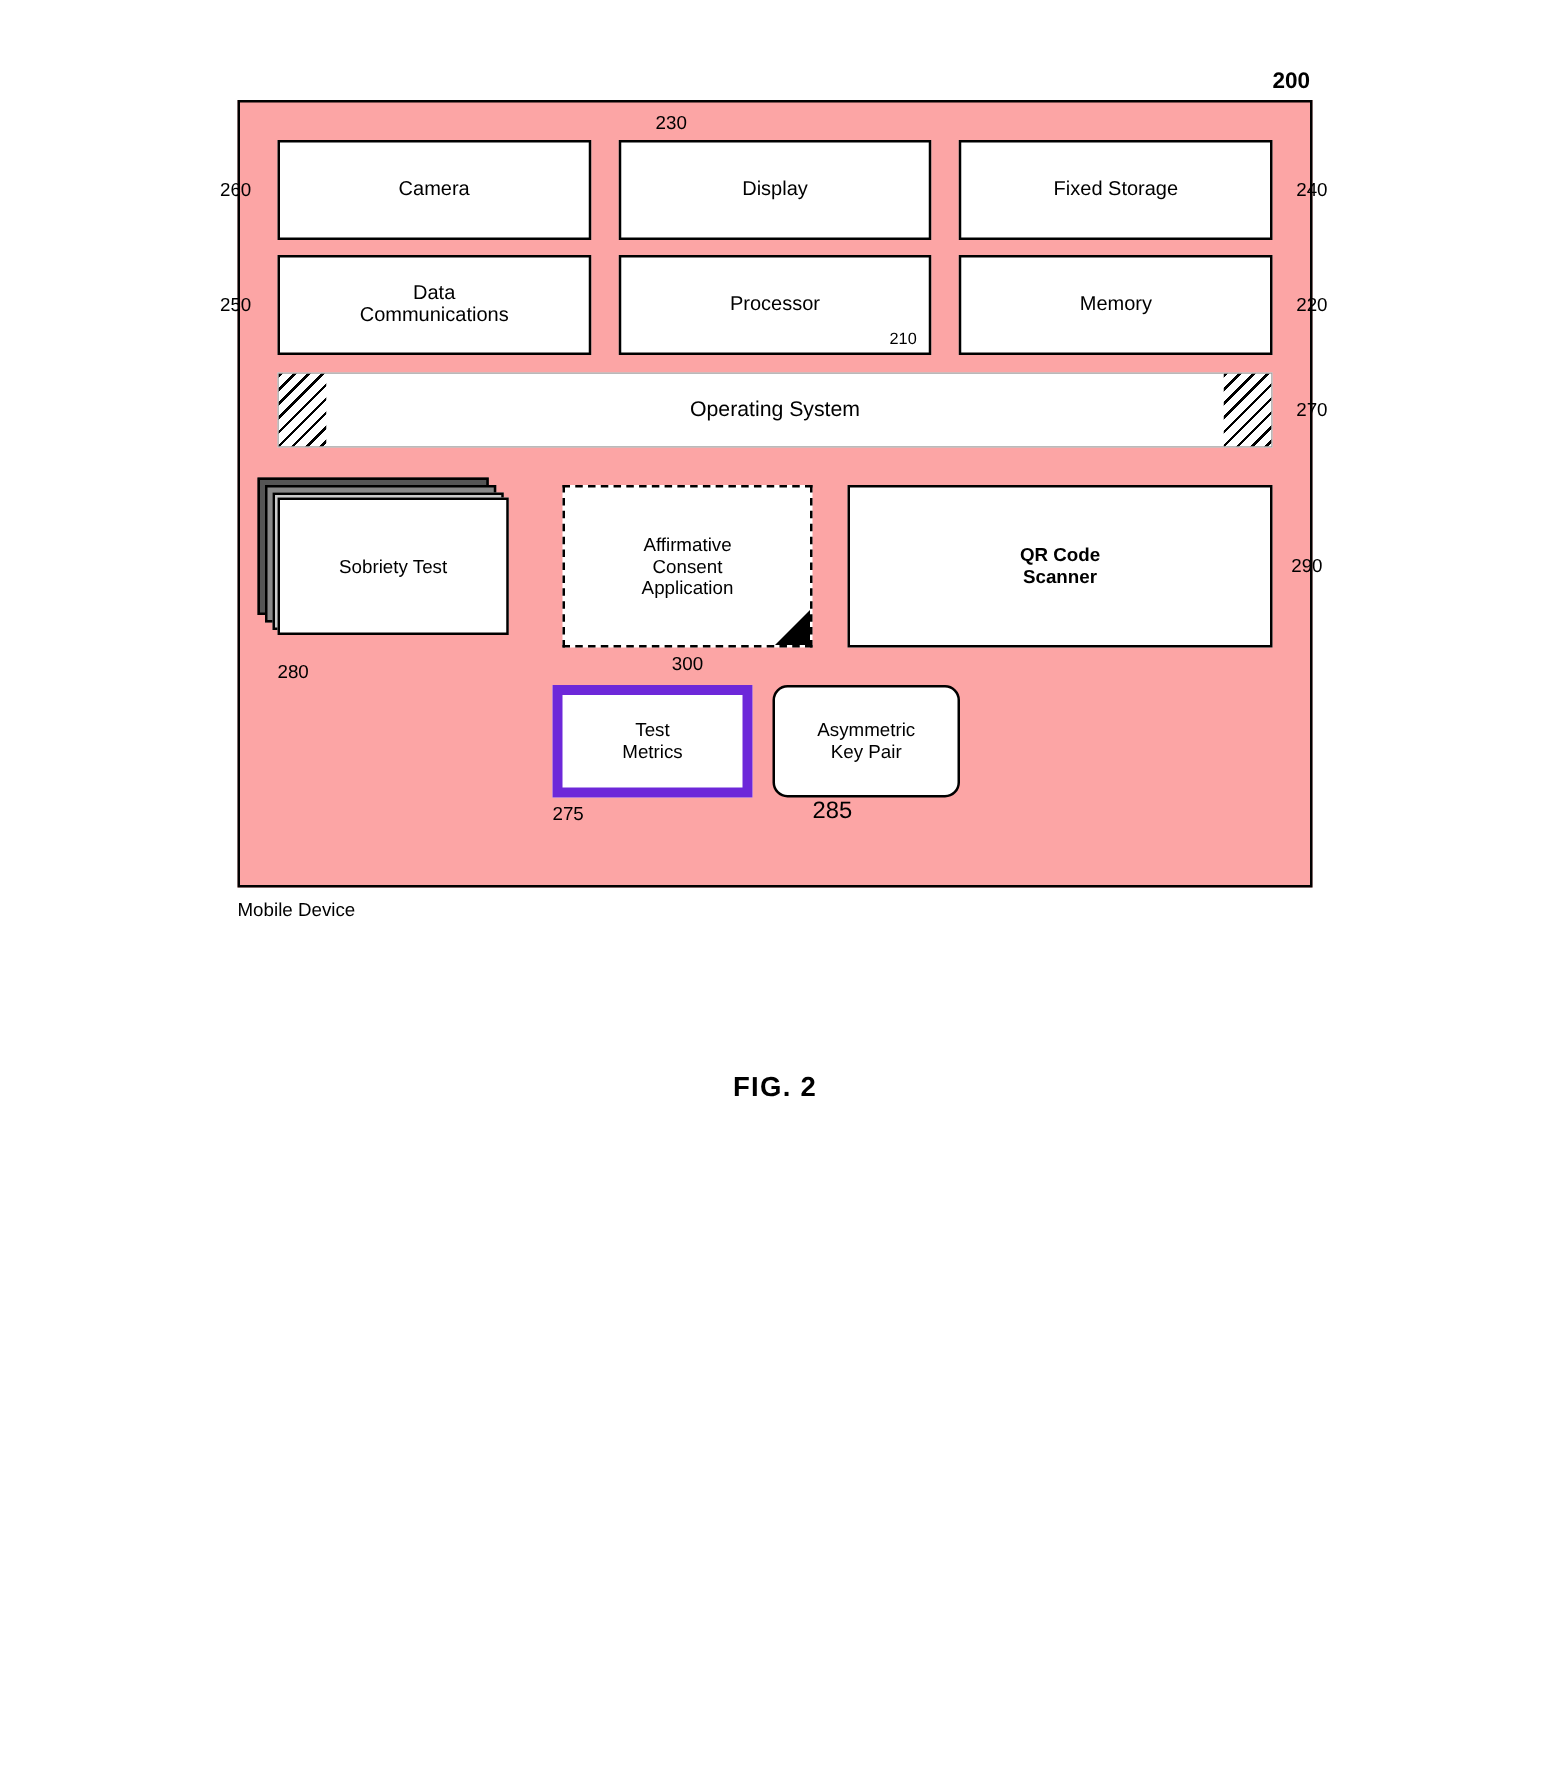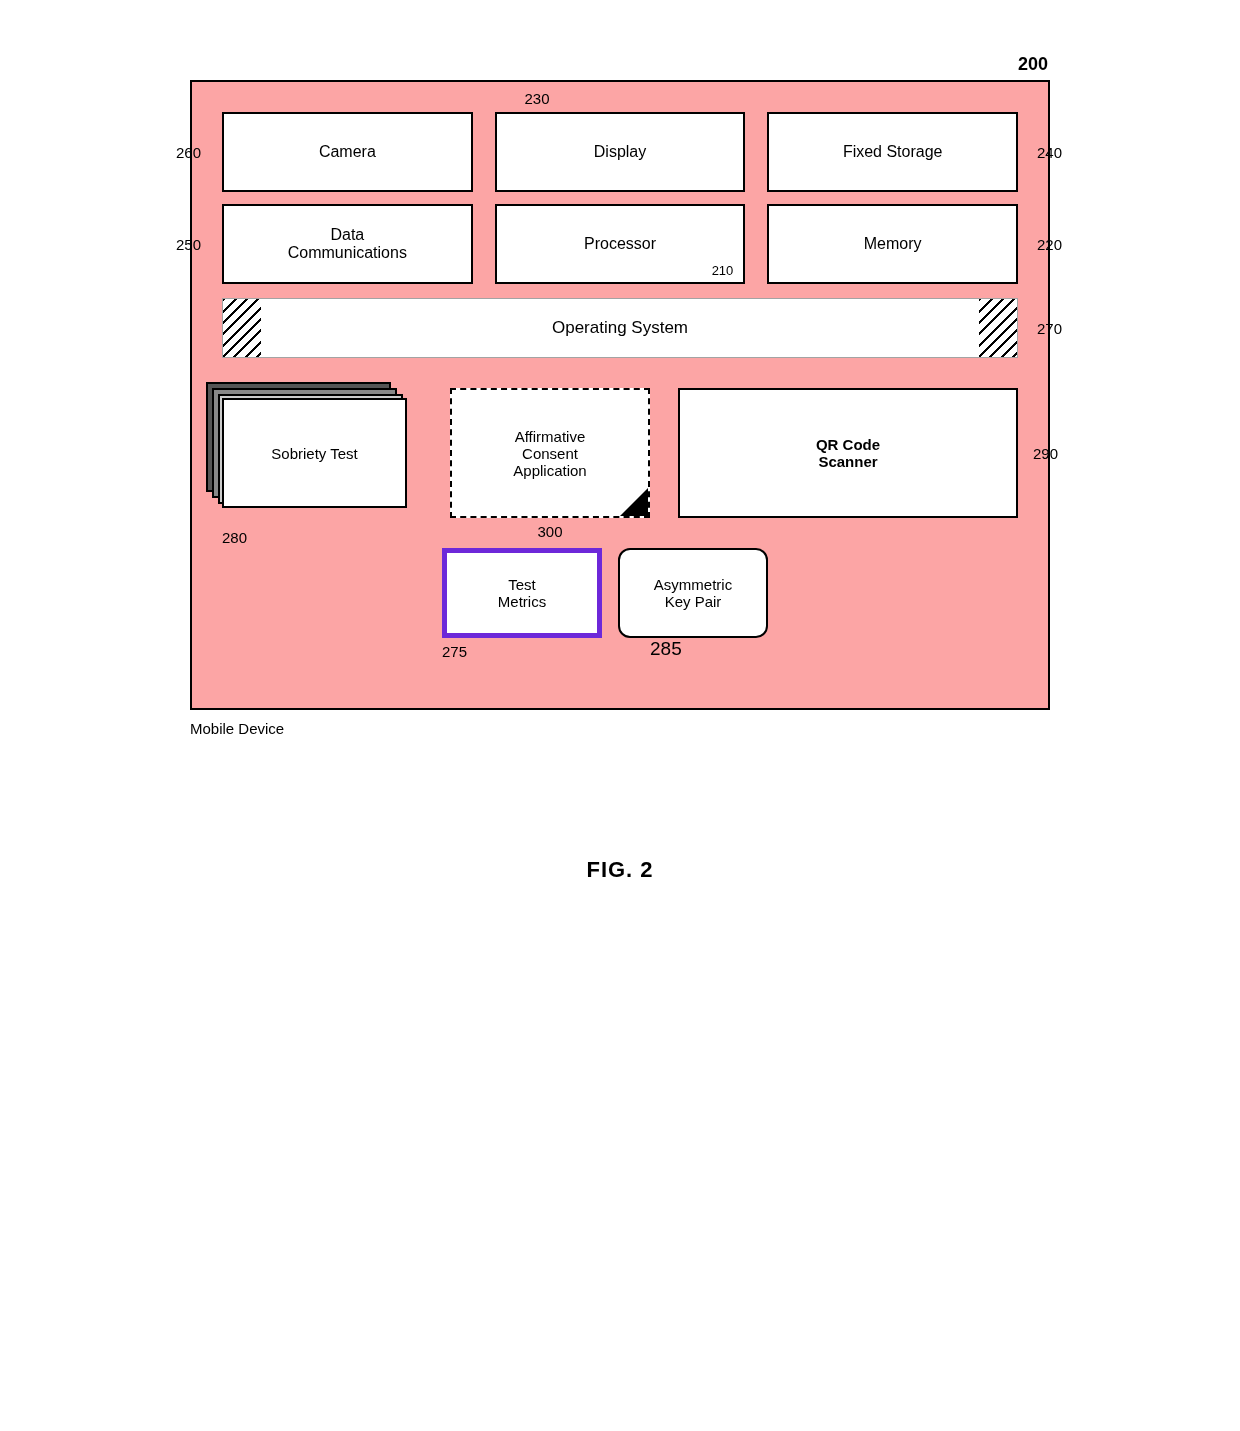--- a/index.html
+++ b/index.html
@@ -241,21 +241,21 @@
 
     
     .lower-row {
       display: flex;
       gap: 16px;
       margin-top: 10px;
       margin-left: 220px;
     }
 
     .test-metrics-box {
-      border: 5px solid #6d28d9;
+      border: 8px solid #6d28d9;
       width: 160px;
       min-height: 90px;
       display: flex;
       align-items: center;
       justify-content: center;
       text-align: center;
       font-size: 15px;
       padding: 10px;
       background: #fff;
       position: relative;

